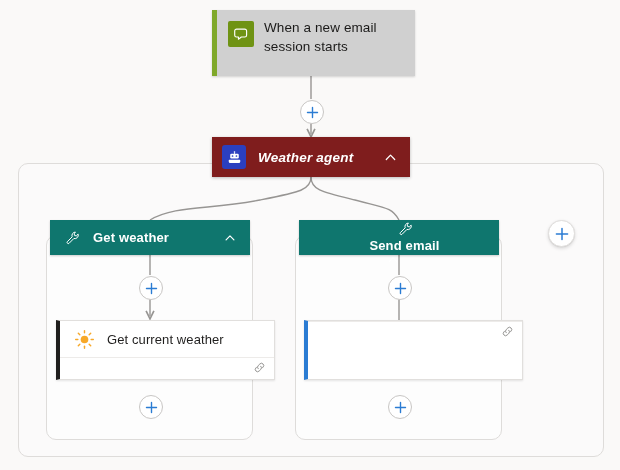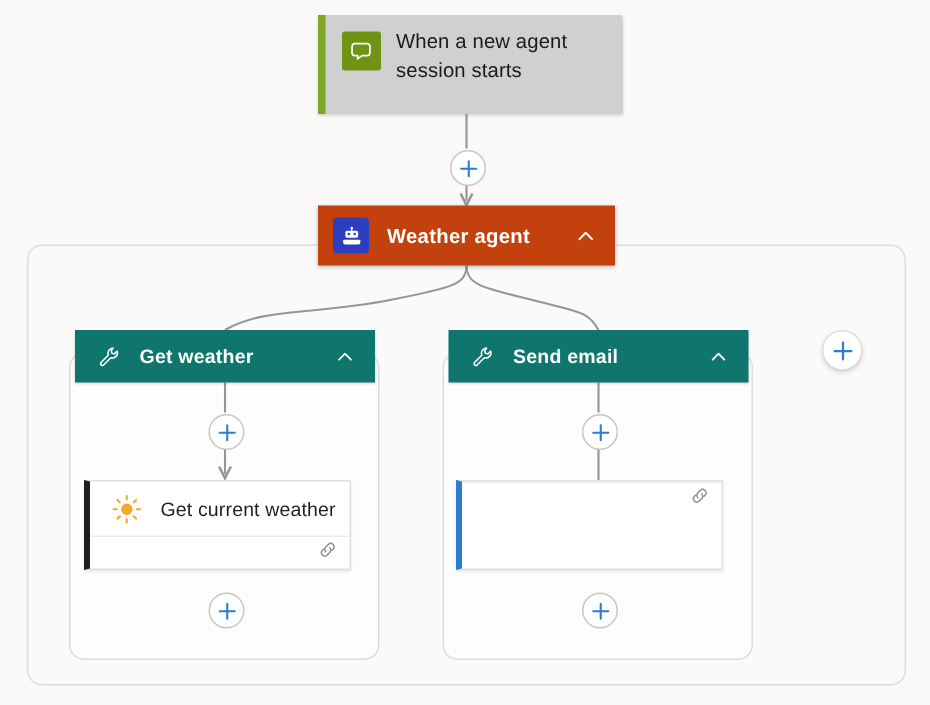--- a/index.html
+++ b/index.html
@@ -32,51 +32,52 @@
     display:flex;align-items:center;justify-content:center;
   }
   .trigger .ttl{
     margin-top:8px;font-size:13.5px;color:#1b1a19;line-height:19px;
     letter-spacing:.1px;
   }
 
   
   .agent{
     left:212px;top:137px;width:198px;height:40px;
-    background:#c2410c;
+    background:#7f1d1d;
     display:flex;align-items:center;
     box-shadow:0 1px 3px rgba(0,0,0,.25);
+    font-style:italic;
   }
   .agent .ico{
     width:24px;height:24px;margin-left:10px;flex:0 0 auto;
     background:#2b3fbf;border-radius:3px;
     display:flex;align-items:center;justify-content:center;
   }
   .agent .ttl{
     flex:1;margin-left:12px;color:#fff;font-size:13.5px;font-weight:bold;
     letter-spacing:.2px;
   }
   .agent .chev{margin-right:12px;display:flex;align-items:center;}
 
   
   .tool{
     width:200px;height:35px;
     background:#0f766e;
     display:flex;align-items:center;
     box-shadow:0 1px 2px rgba(0,0,0,.2);
   }
   .tool.t1{left:50px;top:220px;}
-  .tool.t2{left:299px;top:220px;}
+  .tool.t2{left:299px;top:220px;flex-direction:column;}
   .tool .ico{width:18px;height:18px;margin-left:14px;flex:0 0 auto;display:flex;align-items:center;justify-content:center;}
   .tool .ttl{flex:1;margin-left:11px;color:#fff;font-size:13px;font-weight:bold;letter-spacing:.15px;}
   .tool .chev{margin-right:13px;display:flex;align-items:center;}
 
   
   .action{
-    width:178px;height:60px;background:#ffffff;
+    width:219px;height:60px;background:#ffffff;
     border:1px solid #e1dfdd;
     display:flex;flex-direction:column;
     box-shadow:0 1px 2px rgba(0,0,0,.10);
   }
   .action.a1{left:56px;top:320px;border-left:4px solid #201f1e;}
   .action.a2{left:304px;top:320px;border-left:4px solid #2b7cd3;}
   .action .row{flex:1;display:flex;align-items:center;}
   .action .ico{width:24px;height:24px;margin-left:12px;flex:0 0 auto;display:flex;align-items:center;justify-content:center;}
   .action .ttl{margin-left:11px;font-size:13px;color:#201f1e;letter-spacing:.1px;}
   .action .foot{
@@ -129,21 +130,21 @@
     <line x1="399" y1="255" x2="399" y2="275" stroke="#979593" stroke-width="1.4"></line>
     <line x1="399" y1="298" x2="399" y2="320" stroke="#979593" stroke-width="1.4"></line>
   </svg>
 
   <div class="node trigger">
     <div class="ico">
       <svg width="17" height="17" viewBox="0 0 20 20">
         <path d="M4.2,3.6 h9.6 a2.2,2.2 0 0 1 2.2,2.2 v5.0 a2.2,2.2 0 0 1 -2.2,2.2 h-4.0 l-3.4,2.6 v-2.6 h-2.2 a2.2,2.2 0 0 1 -2.2,-2.2 v-5.0 a2.2,2.2 0 0 1 2.2,-2.2 z" fill="none" stroke="#ffffff" stroke-width="1.35" stroke-linejoin="round"></path>
       </svg>
     </div>
-    <div class="ttl">When a new agent session starts</div>
+    <div class="ttl">When a new email session starts</div>
   </div>
 
   <div class="node agent">
     <div class="ico">
       <svg width="15" height="15" viewBox="0 0 20 20">
         <circle cx="10" cy="2.6" r="1.1" fill="#ffffff"></circle>
         <rect x="9.4" y="3.3" width="1.2" height="1.9" fill="#ffffff"></rect>
         <rect x="4.3" y="5.0" width="11.4" height="6.4" rx="1.6" fill="#ffffff"></rect>
         <circle cx="7.4" cy="8.0" r="1.15" fill="#2b3fbf"></circle>
         <circle cx="12.6" cy="8.0" r="1.15" fill="#2b3fbf"></circle>

